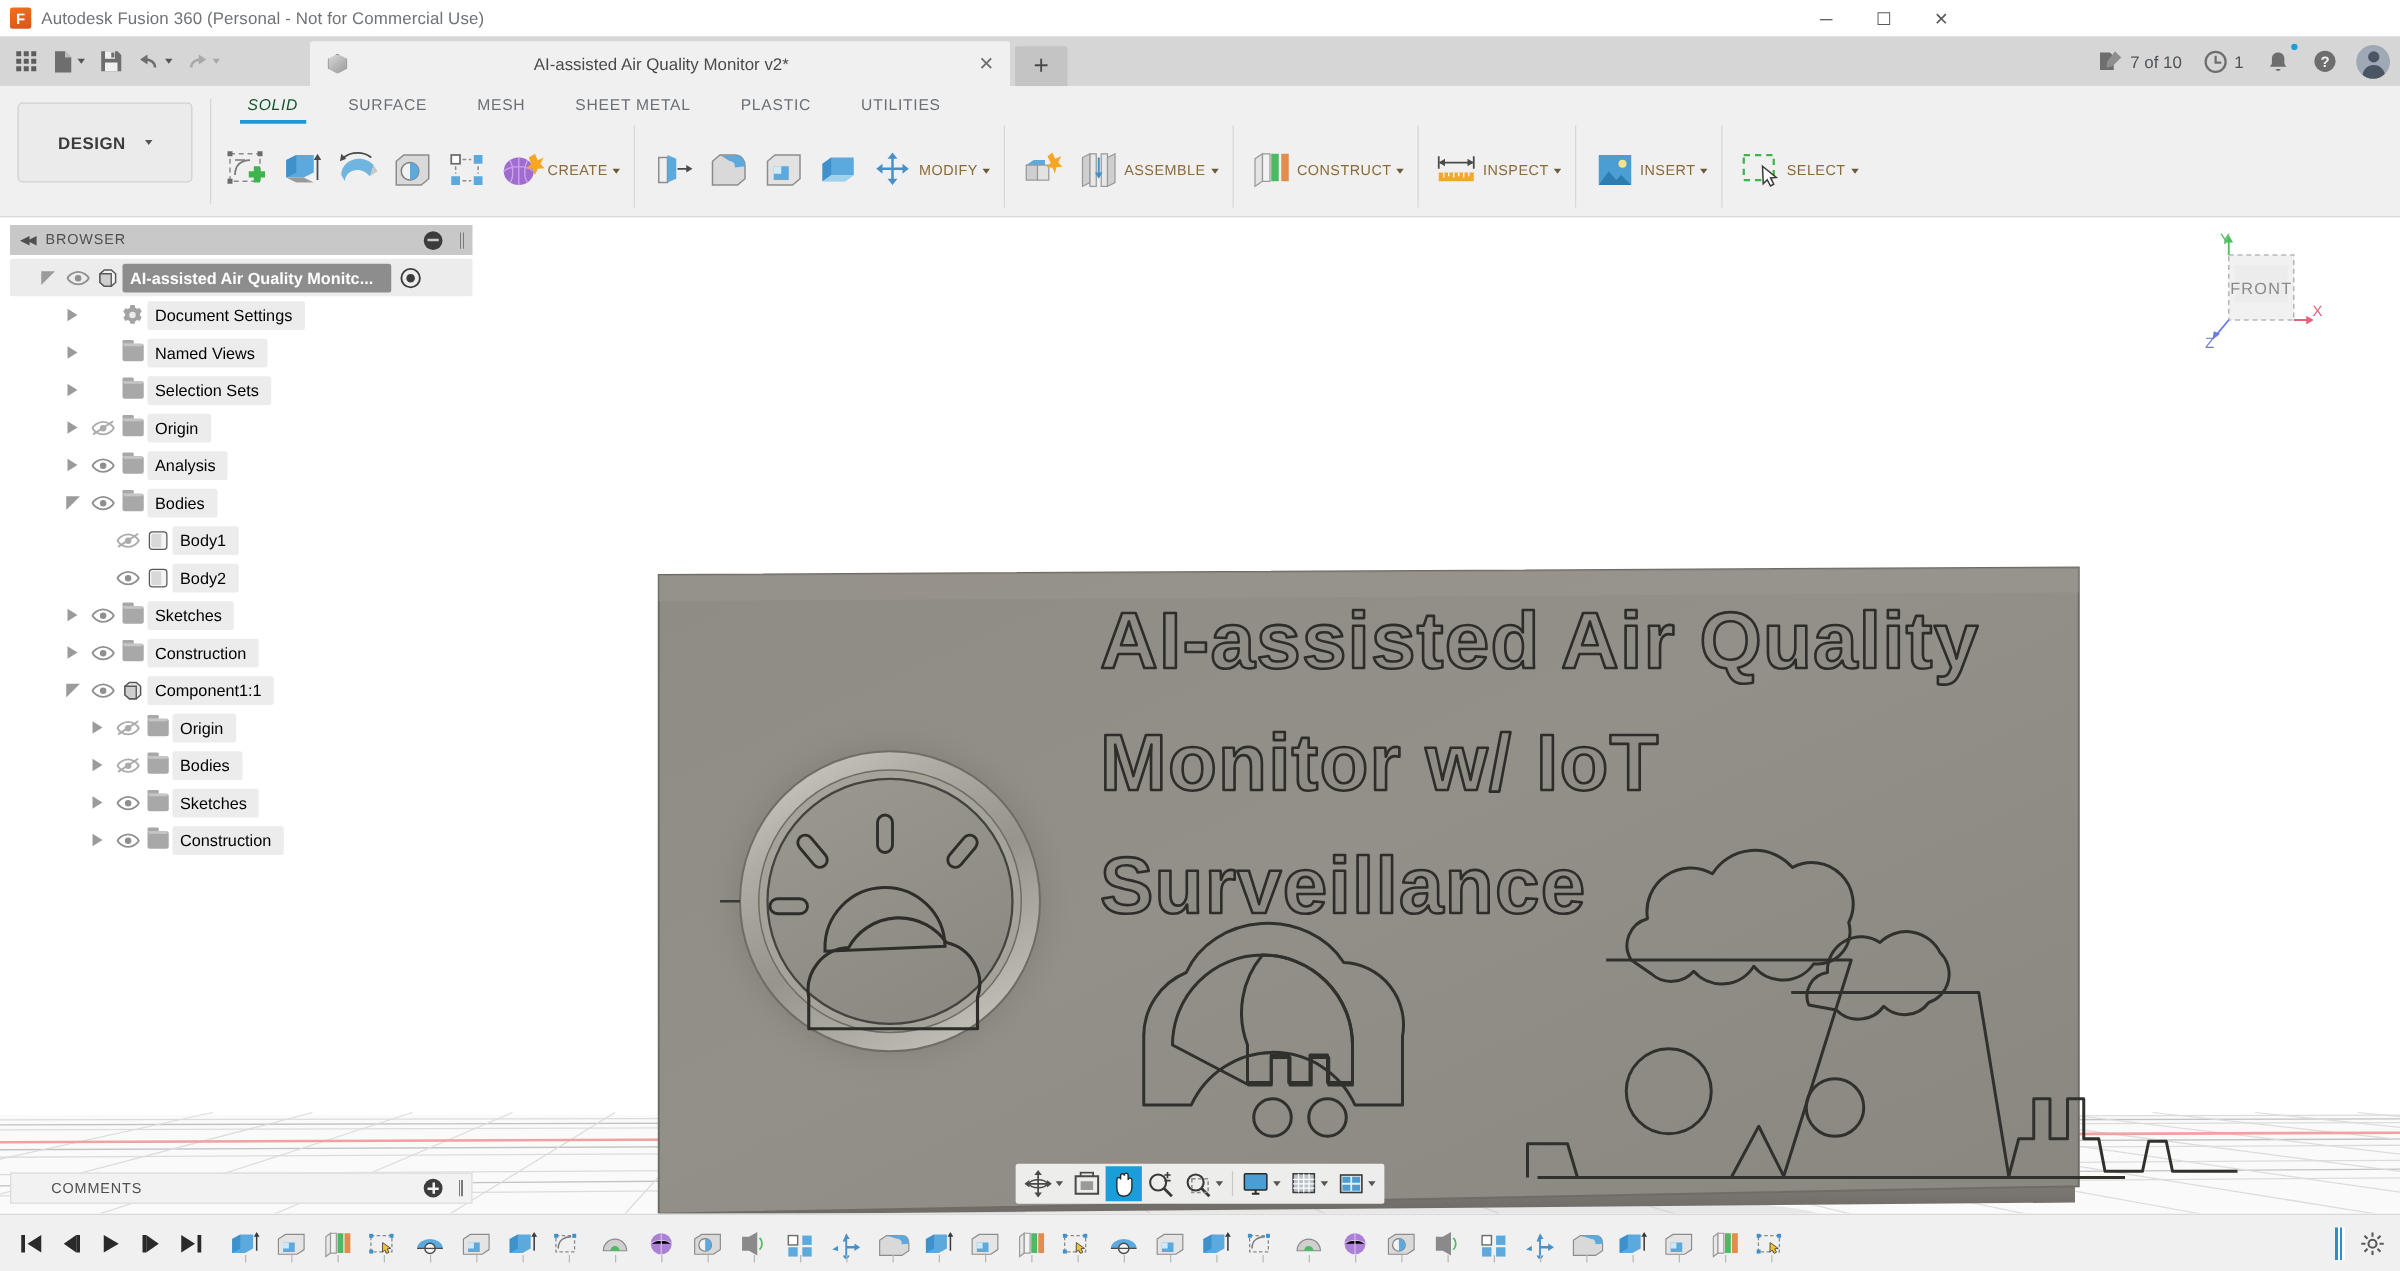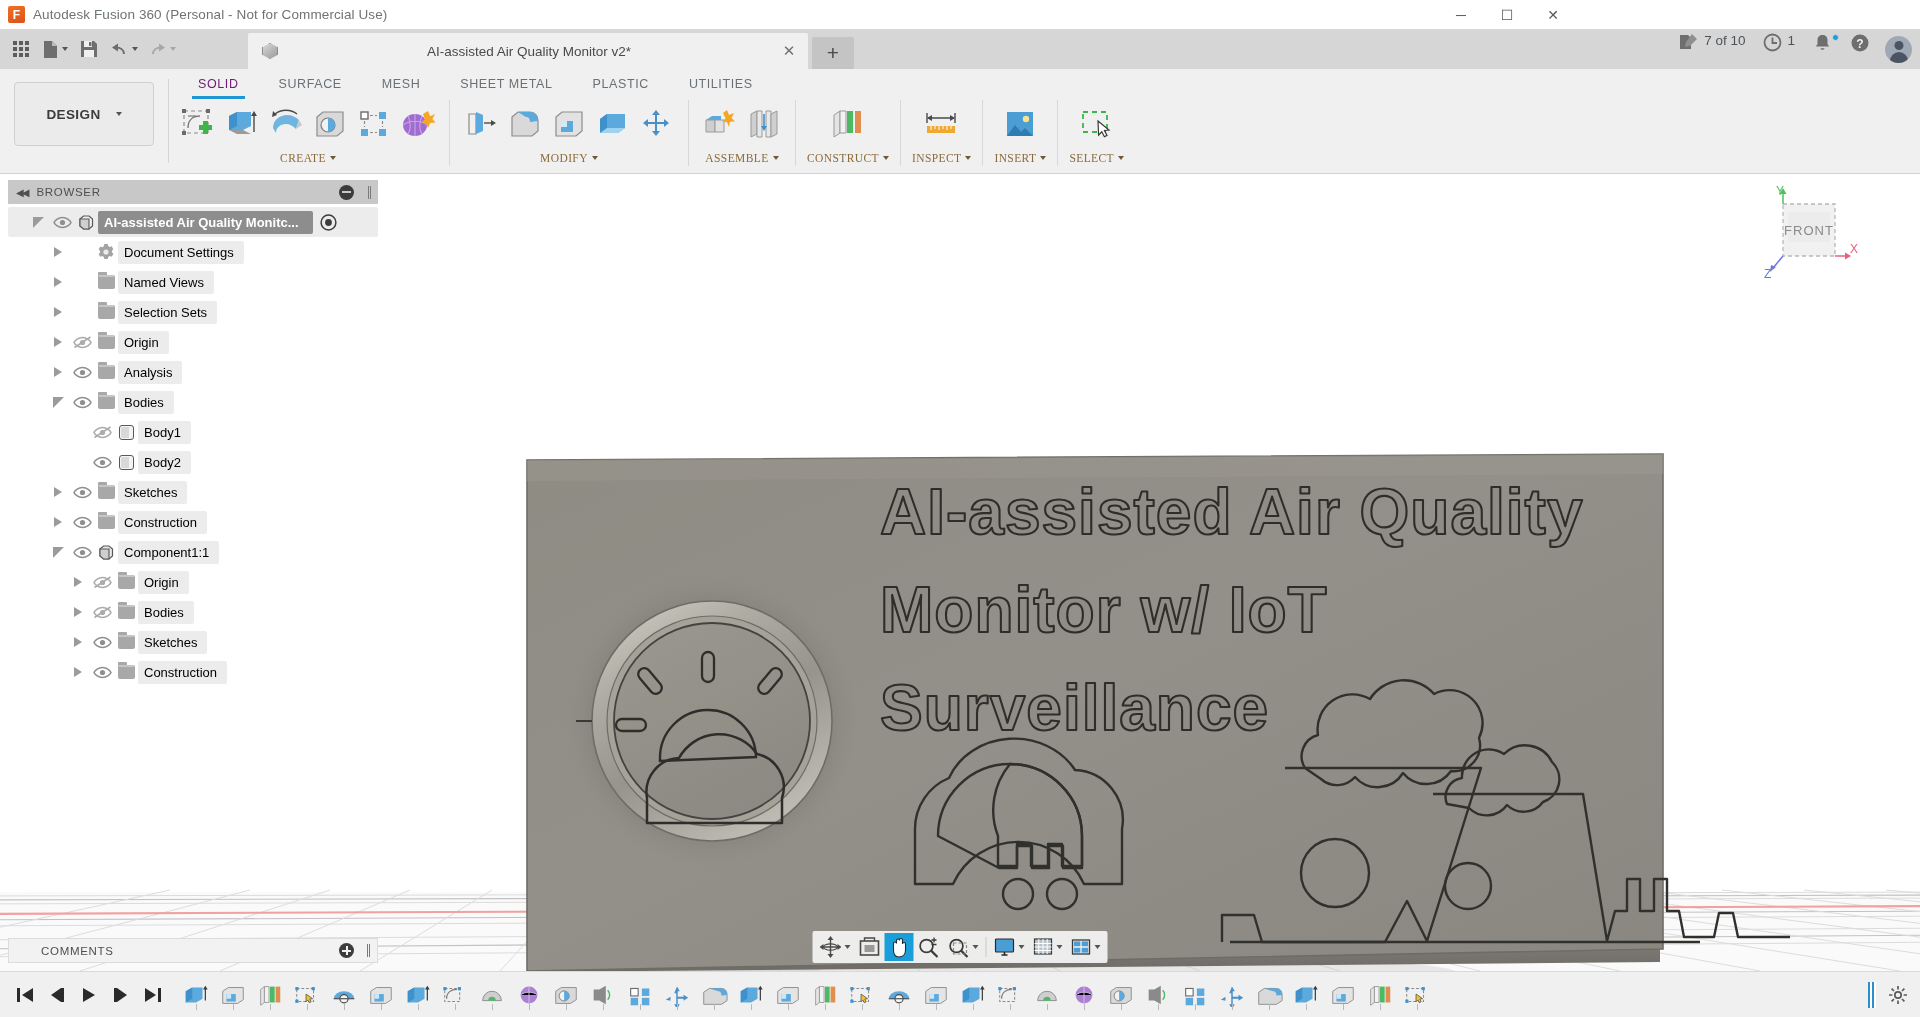--- a/index.html
+++ b/index.html
@@ -65,21 +65,21 @@
   .doctab-label { font-size: 13.5px; color: #4a4a4a; white-space: nowrap;
                   flex: 1 1 auto; text-align: center; }
   .doctab-close { font-size: 15px; color: #6f6f6f; width: 18px;
                   text-align: center; }
   .newtab { width: 42px; height: 32px; background: #c4c4c4; margin-left: 4px;
             display: flex; align-items: center; justify-content: center;
             color: #4b4b4b; font-size: 21px; border-radius: 2px 2px 0 0; }
 
   .qa-right { position: absolute; right: 8px; top: 0; height: 40px;
               display: flex; align-items: center; gap: 4px; }
-  .qa-stat { display: flex; gap: 5px; padding: 0 7px;
+  .qa-stat { display: flex; align-items: center; gap: 5px; padding: 0 7px;
              height: 32px; color: #4d5357; font-size: 13.5px; }
   .bell-wrap { position: relative; }
   .bell-dot { position: absolute; top: 1px; right: 0px; width: 7px; height: 7px;
               border-radius: 50%; background: #1a9ed9; border: 1px solid #d6d6d6; }
   .avatar { width: 27px; height: 27px; border-radius: 50%;
             background: #9fa9b5; position: relative; overflow: hidden;
             margin-left: 4px; }
   .avatar::before { content:""; position:absolute; left:50%; top:5px;
                     width:9px; height:9px; border-radius:50%;
                     background:#4a5463; transform:translateX(-50%); }
@@ -96,28 +96,28 @@
     display: flex; align-items: center; justify-content: center; gap: 14px;
   }
   .wsbtn span { font-size: 13.5px; font-weight: bold; color: #3c3c3c;
                 letter-spacing: .4px; }
   .rib-sep { position: absolute; top: 10px; width: 1px; height: 84px;
              background: #d5d5d5; }
 
   .tabrow { position: absolute; left: 178px; top: 2px; display: flex; gap: 0; }
   .rtab { padding: 6px 20px 8px; font-size: 12.5px; color: #6a7075;
           letter-spacing: .6px; position: relative; }
-  .rtab.active { color: #701a75; }
+  .rtab.active { color: #14532d; font-style: italic; }
   .rtab.active::after { content: ""; position: absolute; left: 14px; right: 14px;
                         bottom: 0; height: 3px; background: #2196d4; }
 
   .groups { position: absolute; left: 172px; top: 29px; display: flex;
             align-items: flex-start; height: 76px; }
-  .grp { display: flex; flex-direction: column; align-items: center;
-         padding: 0 6px; height: 76px; position: relative; font-family: Liberation Serif, serif; }
+  .grp { display: flex; flex-direction: row; align-items: center;
+         padding: 0 6px; height: 76px; position: relative; }
   .grp-icons { display: flex; align-items: center; gap: 4px; height: 52px; }
   .grp-label { font-size: 11.5px; color: #8b6a3a; letter-spacing: .4px;
                display: flex; align-items: center; gap: 3px; margin-top: 2px;
                white-space: nowrap; }
   .grp-label .caret { border-top-color: #6f5a37; }
   .grp-div { width: 1px; height: 66px; background: #d8d8d8; margin: 0 5px;
              align-self: flex-start; margin-top: 2px; }
   .tbtn { width: 40px; height: 46px; display: flex; align-items: center;
           justify-content: center; position: relative; }
 

